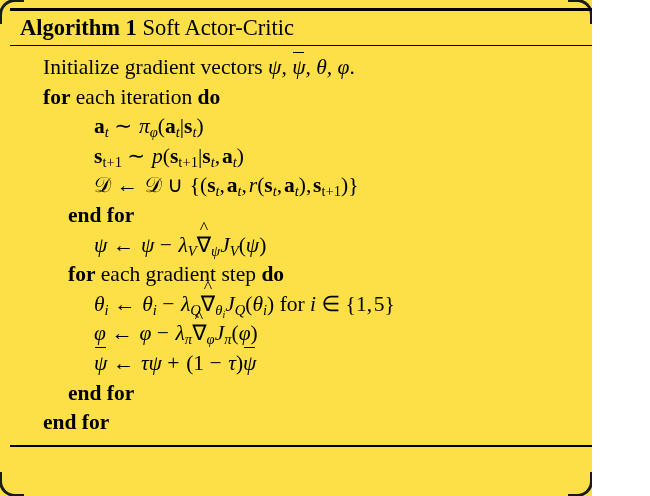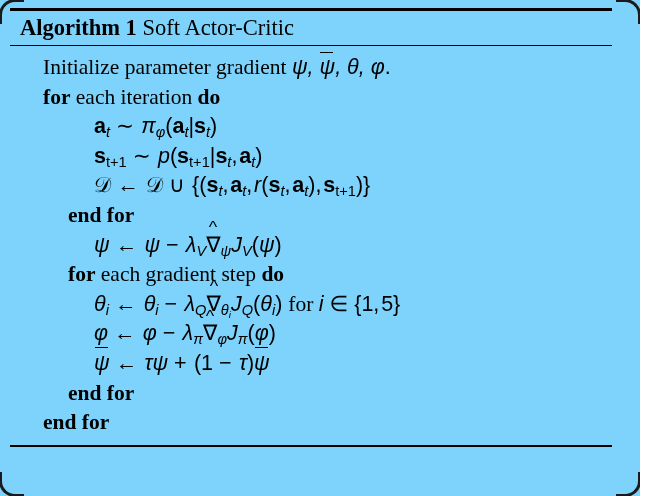--- a/index.html
+++ b/index.html
@@ -7,23 +7,23 @@
     margin: 0;
     padding: 0;
     background: #ffffff;
   }
   body {
     font-family: "Liberation Serif", "DejaVu Serif", serif;
     color: #000000;
   }
   #page {
     position: relative;
-    width: 640px;
+    width: 592px;
     height: 496px;
-    background: #7dd3fc;
+    background: #fde047;
     overflow: hidden;
   }
 
   
   .corner {
     position: absolute;
     width: 22px;
     height: 22px;
     border: 3px solid #1a1a1a;
     pointer-events: none;
@@ -63,21 +63,21 @@
     white-space: nowrap;
   }
   .ind1 { padding-left: 33px; }
   .ind2 { padding-left: 58px; }
   .ind3 { padding-left: 84px; }
 
   .kw { font-weight: bold; }
 
   
   .math {
-    font-family: Liberation Sans, sans-serif;
+    font-family: Liberation Serif, serif;
     font-style: italic;
   }
   .mathup { font-style: normal; }
   .bfup   { font-style: normal; font-weight: bold; }
   .op     { font-style: normal; }
 
   sub {
     font-size: 0.68em;
     vertical-align: -0.28em;
     line-height: 0;
@@ -129,21 +129,21 @@
     <div class="algo-title">
       <span class="kw">Algorithm 1</span>
       <span>Soft Actor-Critic</span>
     </div>
 
     <div class="rule-mid"></div>
 
     <div class="body-lines">
 
       <div class="line ind1">
-        <span>Initialize parameter gradient</span>
+        <span>Initialize gradient vectors</span>
         <span class="math">
           ψ, <span class="over">ψ</span>, θ, φ<span class="op">.</span>
         </span>
       </div>
 
       <div class="line ind1">
         <span class="kw">for</span>
         <span>each iteration</span>
         <span class="kw">do</span>
       </div>

